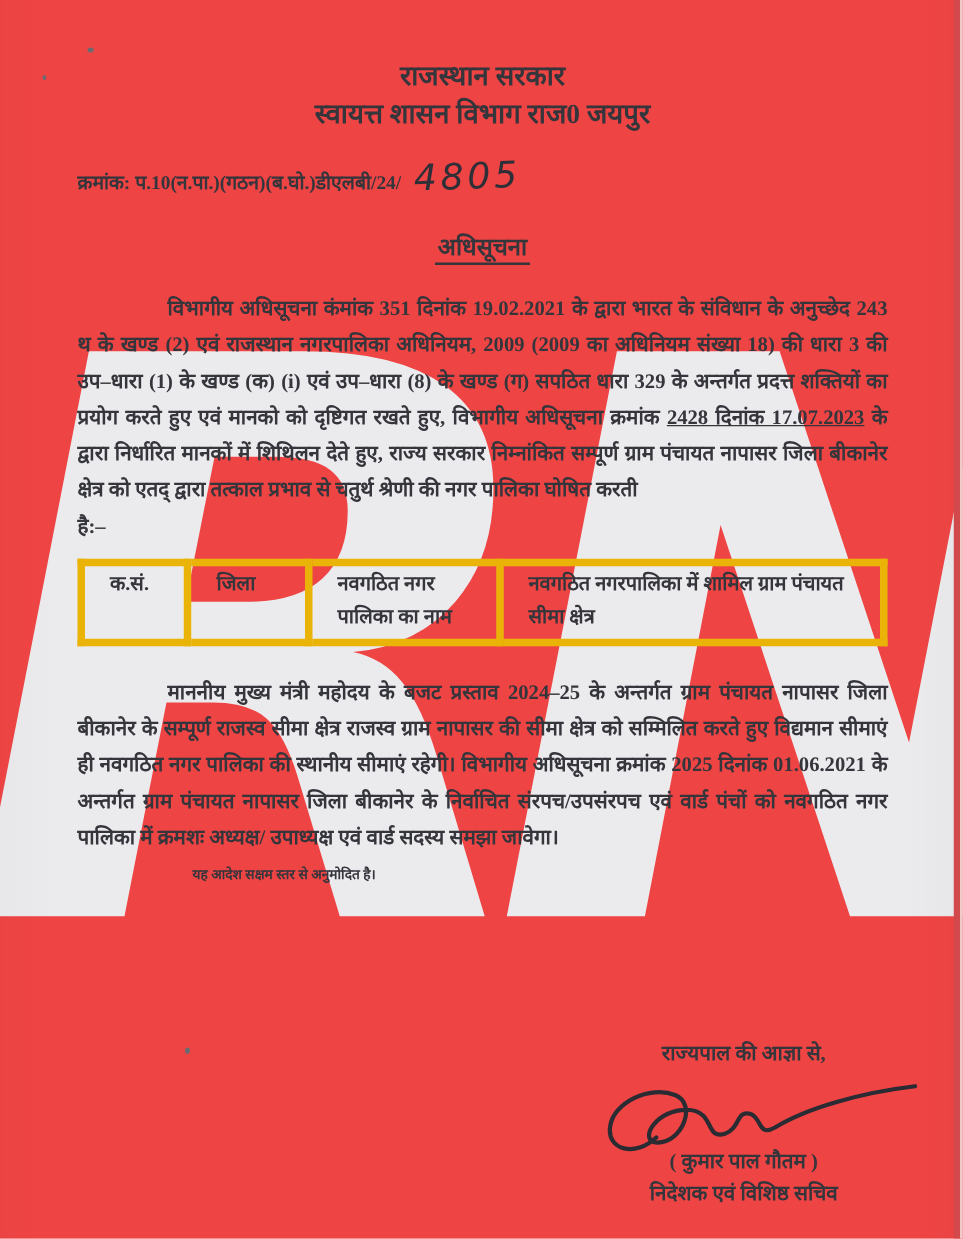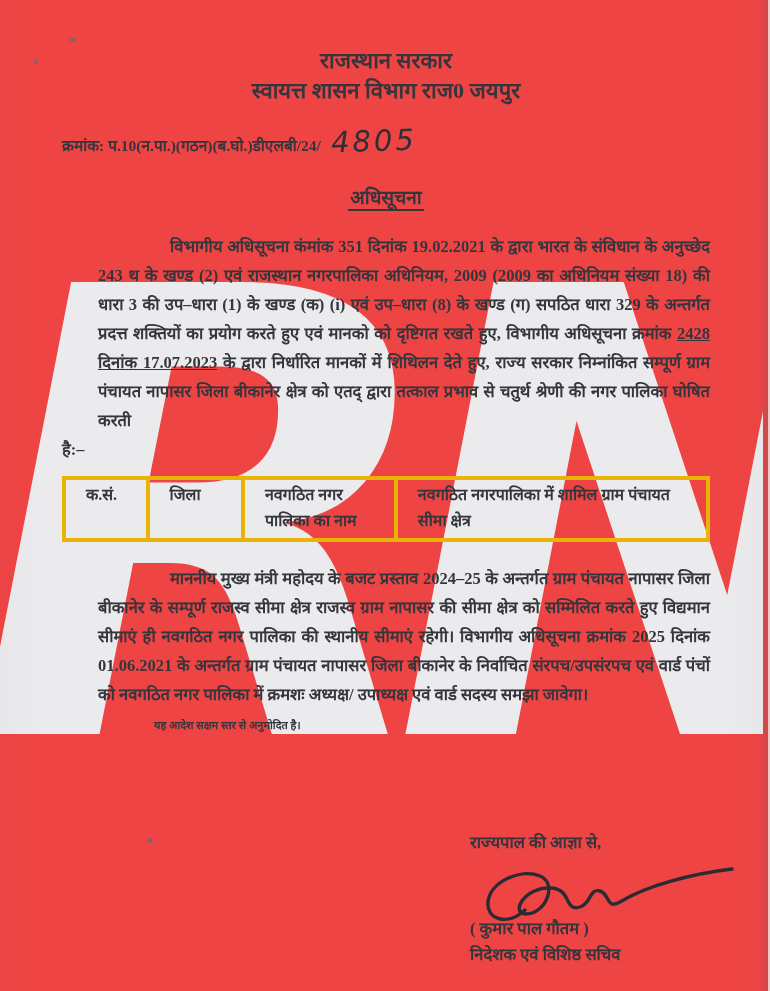--- a/index.html
+++ b/index.html
@@ -52,43 +52,43 @@
   .hw-date{font-size:27px;margin-left:8px;transform:rotate(-1deg);display:inline-block;white-space:nowrap;}
   .date-group{margin-left:auto;display:flex;align-items:baseline;}
   .notif-title{
     text-align:center;margin-top:26px;font-size:19px;
   }
   .notif-title span{border-bottom:2px solid #35353c;padding:0 2px 1px;}
   .para{
     margin-top:22px;font-size:16.5px;line-height:29px;
     text-align:justify;
   }
-  .para.indent{text-indent:72px;margin-left:36px;}
+  .para.indent{text-indent:72px;}
   .ul-strong{text-decoration:underline;}
   .tail-line{font-size:16.5px;line-height:29px;}
 
   table.doc{
     border-collapse:collapse;margin-top:12px;width:648px;
     font-size:16px;line-height:26px;
   }
   table.doc td{
-    border:4px solid #eab308;vertical-align:top;
+    border:6px solid #eab308;vertical-align:top;
     padding:2px 20px 4px;font-weight:bold;
   }
   td.c1{width:44px;}
   td.c2{width:62px;}
   td.c3{width:140px;}
   td.c4{width:372px;border-radius:17px;}
   tr.data-row td{height:118px;}
 
   .approval{margin-top:2px;font-size:11px;line-height:29px;text-indent:92px;}
 
   .sig-block{
     position:absolute;left:470px;top:830px;width:250px;
-    z-index:2;font-size:16.5px;line-height:26px;
+    text-align:center;z-index:2;font-size:16.5px;line-height:26px;
   }
   .sig-scribble{margin:2px 0 0 0;height:62px;position:relative;}
   .sig-scribble svg{position:absolute;left:-20px;top:-6px;}
   .sig-name{margin-top:-4px;}
 </style>
 </head>
 <body>
 
 <div class="page">
 

